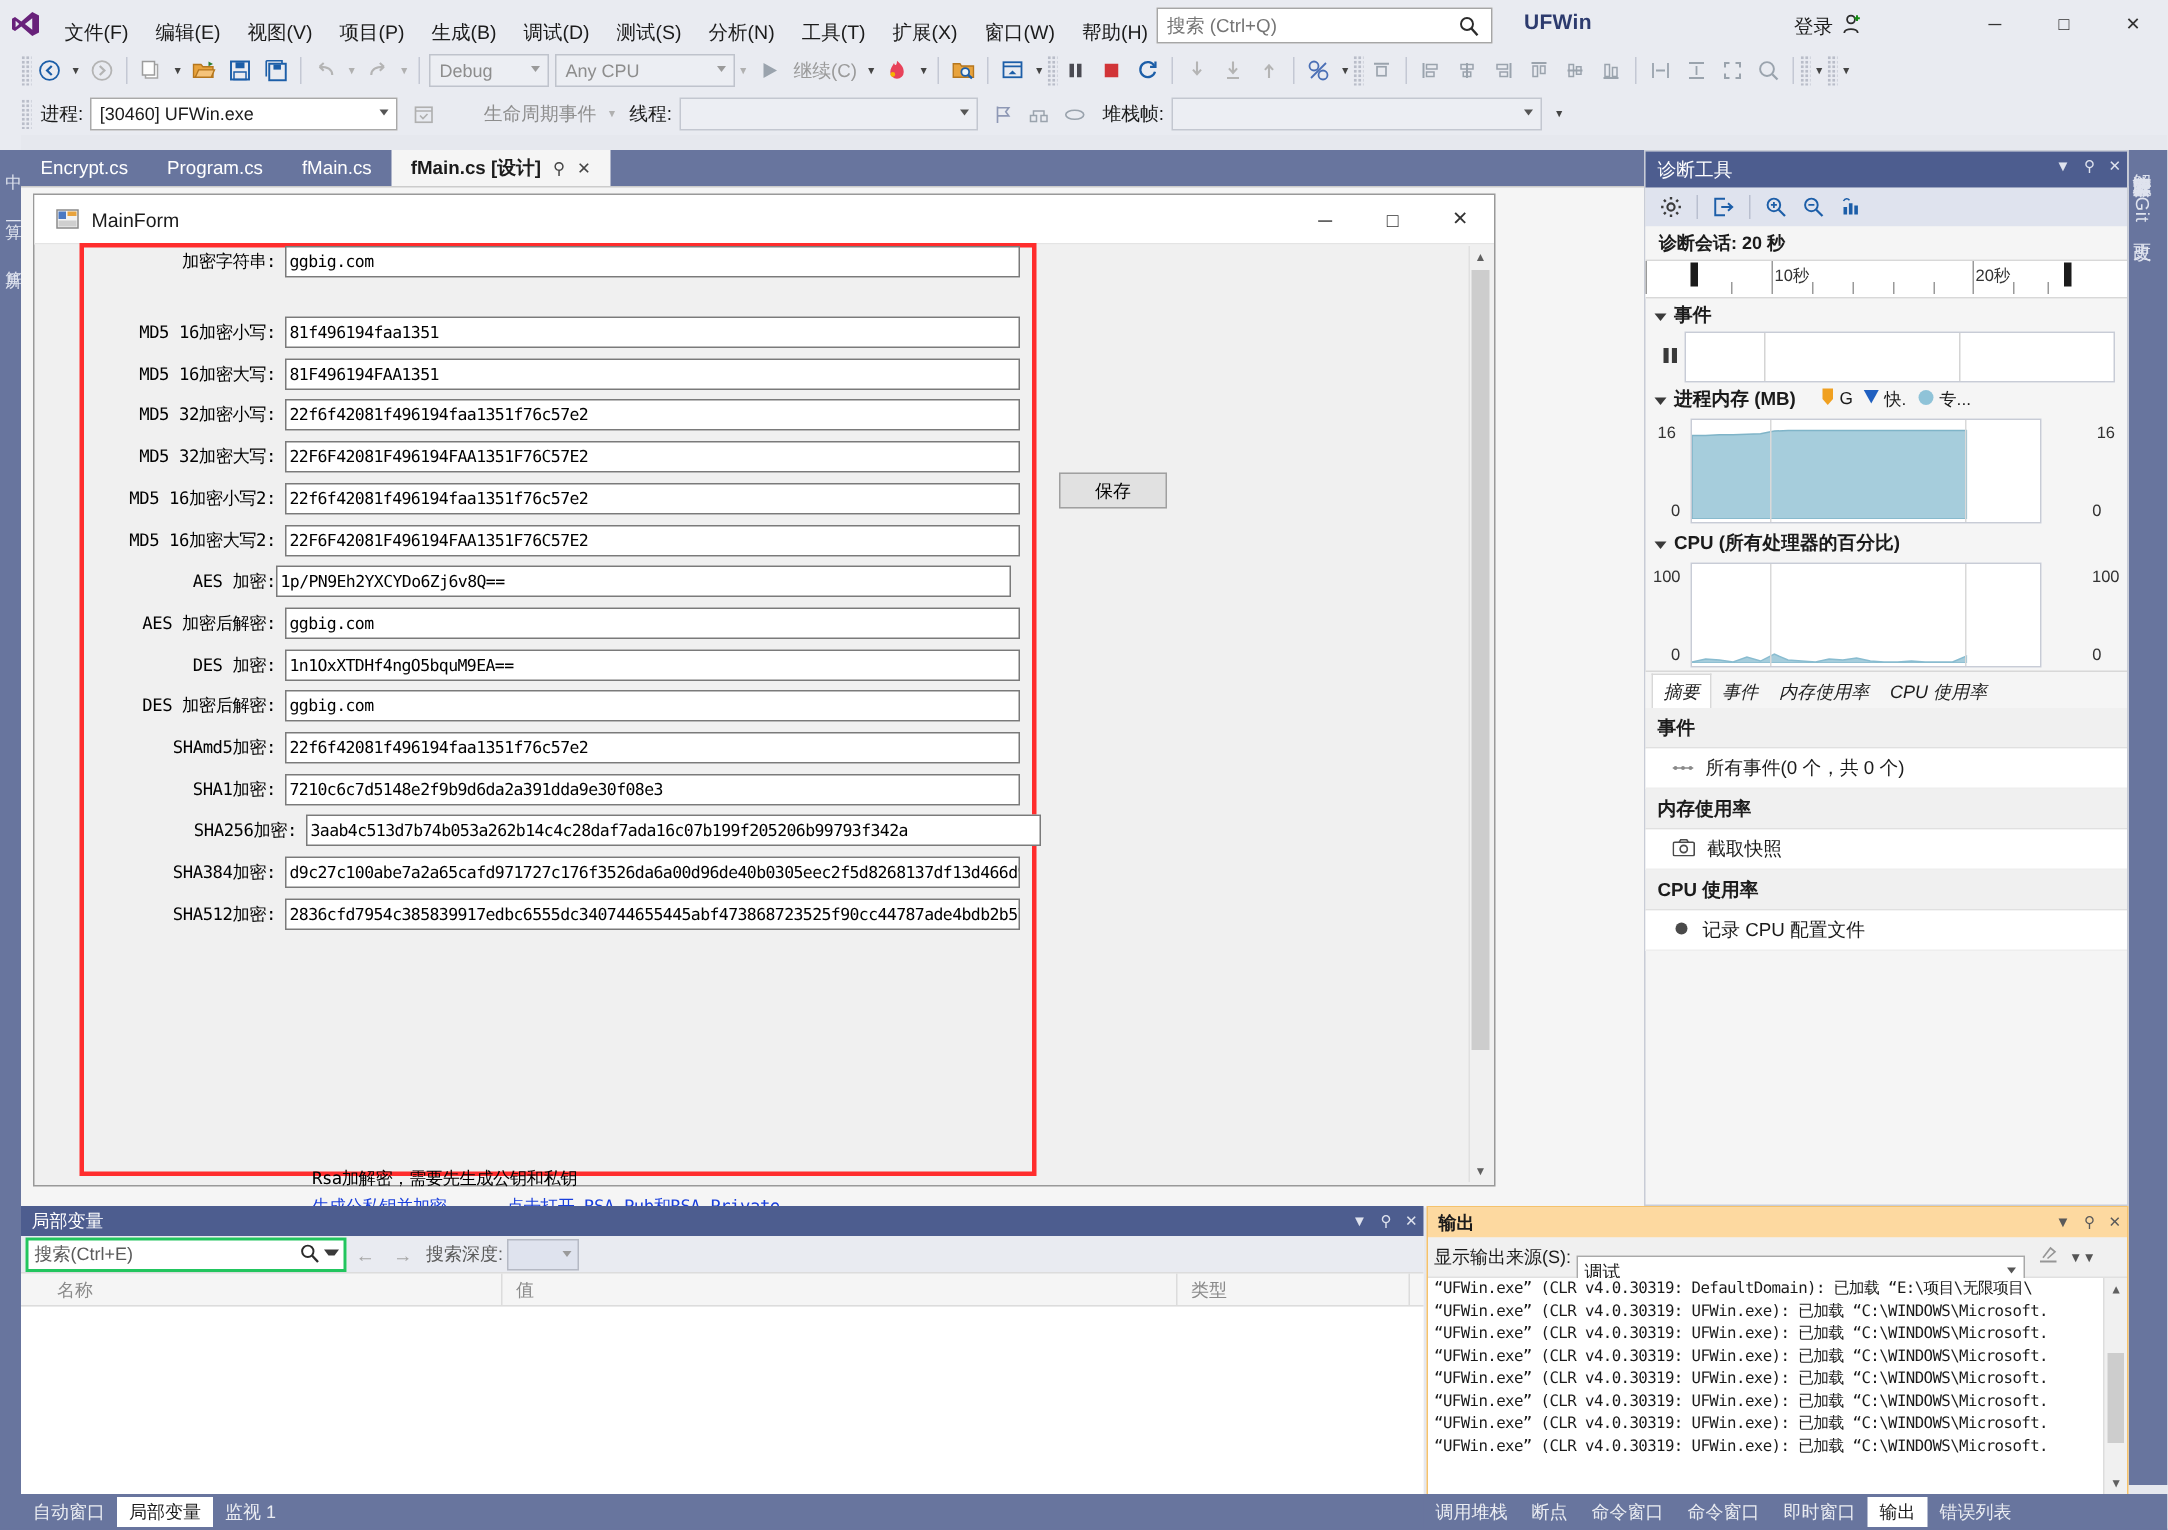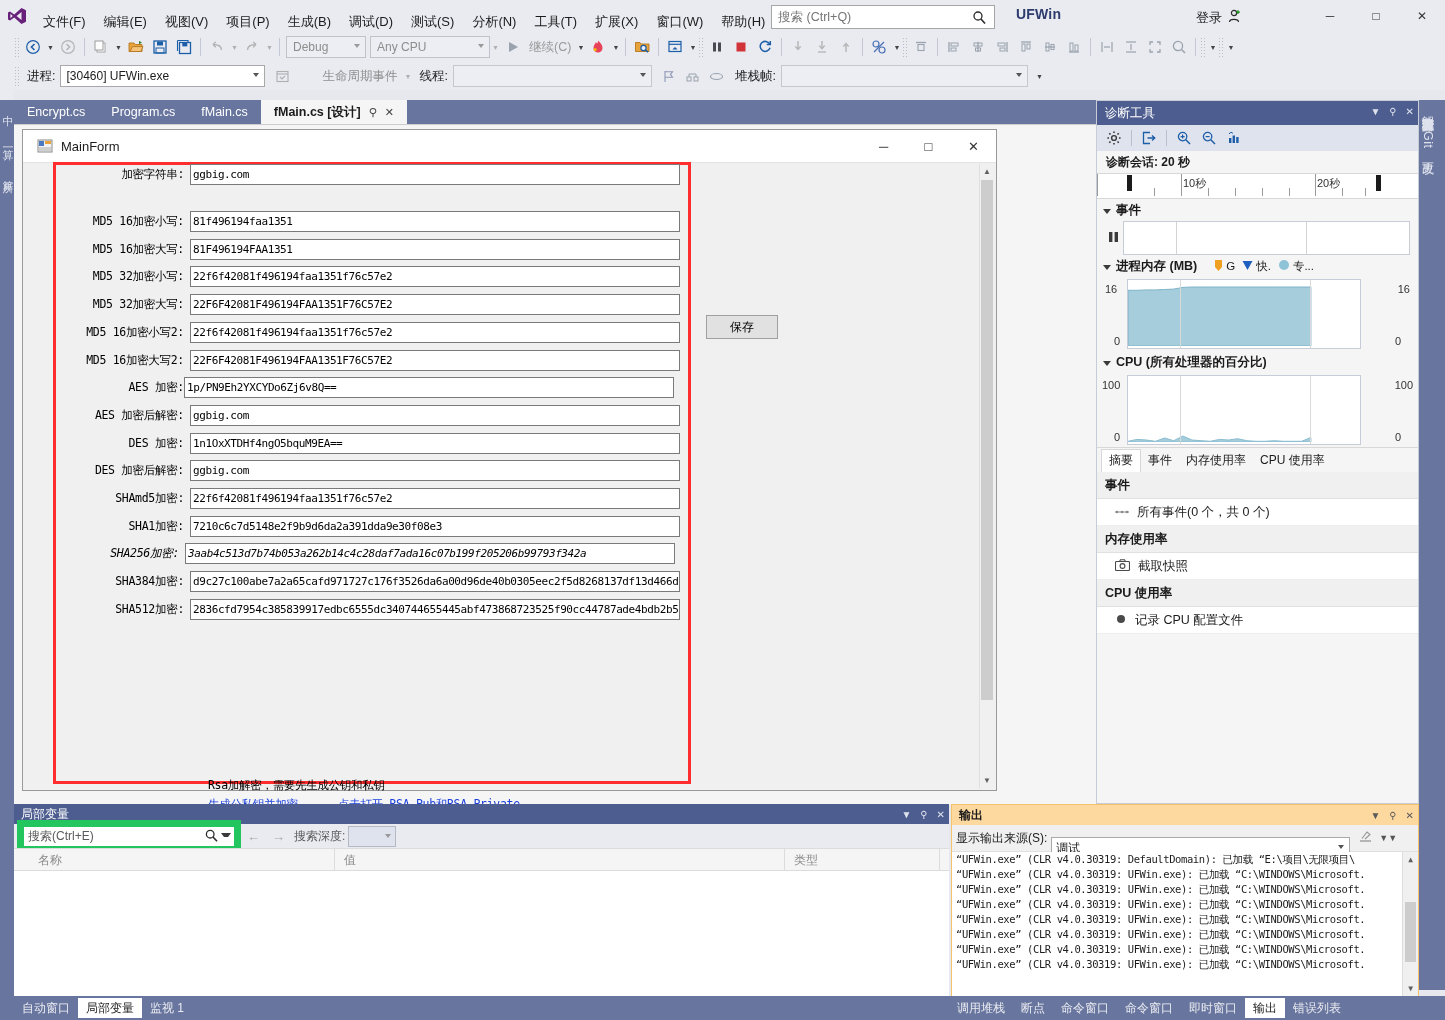--- a/index.html
+++ b/index.html
@@ -82,21 +82,21 @@
   .rsa-link{position:absolute;font-family:"DejaVu Sans Mono","Liberation Mono",monospace;font-size:11.5px;color:#1a3fdb;text-decoration:underline;letter-spacing:-.3px;}
   .rsa-area{position:absolute;left:185px;top:686px;width:490px;height:36px;background:#fff;border:1px solid #2e7fd1;font-family:"DejaVu Sans Mono","Liberation Mono",monospace;font-size:10px;color:#000;line-height:11.5px;overflow:hidden;padding:1px 2px;letter-spacing:-.5px;white-space:pre;}
   .rsa-sb{position:absolute;right:0;top:0;width:15px;height:100%;background:#fff;border-left:1px solid #d4d4d4;}
   .rsa-sb .a{position:absolute;left:0;width:15px;height:16px;text-align:center;line-height:16px;font-size:9px;color:#707070;}
 
   
   .locals{position:absolute;left:14px;top:804px;width:935px;height:192px;background:#f5f5f5;}
   .panel-head{height:20px;background:#4d5d8f;color:#fff;display:flex;align-items:center;padding-left:7px;font-size:12px;position:relative;}
   .ph-btns{position:absolute;right:4px;top:0;height:20px;display:flex;align-items:center;gap:9px;color:#dfe3ee;font-size:10px;}
   .locals-toolbar{height:24px;background:#e9ebf1;display:flex;align-items:center;position:relative;}
-  .lsearch{width:210px;height:19px;background:#fff;border:7px solid #22c55e;display:flex;align-items:center;margin-left:3px;position:relative;}
+  .lsearch{width:210px;height:19px;background:#fff;border:2px solid #22c55e;display:flex;align-items:center;margin-left:3px;position:relative;}
   .lsearch span{font-size:12px;color:#5a5a5a;padding-left:4px;}
   .lt-arrow{color:#a6a6a6;font-size:13px;padding:0 6px;}
   .lt-text{font-size:12px;color:#5a5a5a;padding:0 3px;}
   .ldepth{width:46px;height:19px;background:#dfe3ee;border:1px solid #b5b9c4;position:relative;}
   .ldepth .arw{position:absolute;right:4px;top:7px;border-left:3px solid transparent;border-right:3px solid transparent;border-top:4px solid #9a9a9a;}
   .grid-head{height:21px;background:#f5f5f5;border-top:1px solid #dcdcdc;border-bottom:1px solid #dcdcdc;display:flex;align-items:center;font-size:12px;color:#8a8a8a;position:relative;}
   .gh-cell{position:absolute;top:3px;}
   .gh-div{position:absolute;top:0;width:1px;height:21px;background:#dcdcdc;}
   .locals-body{height:auto;background:#fff;}
 
@@ -128,21 +128,21 @@
   .sect{height:22px;display:flex;align-items:center;font-size:12.5px;font-weight:bold;color:#1b1b1b;padding-left:6px;gap:5px;}
   .tri{width:0;height:0;border-left:4px solid transparent;border-right:4px solid transparent;border-top:5px solid #3a3a3a;margin-top:2px;}
   .evt-track{height:32px;margin:0 8px 0 26px;background:#fff;border:1px solid #c8ccd6;position:relative;}
   .evt-div{position:absolute;top:0;width:1px;height:100%;background:#d4d4d4;}
   .pause-ic{position:absolute;left:8px;top:0;width:16px;height:32px;display:flex;align-items:center;justify-content:center;}
   .chart-wrap{position:relative;height:74px;margin:0 4px;}
   .ax{position:absolute;font-size:11px;color:#333;}
   .plot{position:absolute;left:26px;top:2px;width:232px;height:68px;background:#fff;border:1px solid #c8ccd6;overflow:hidden;}
   .plot .gl{position:absolute;top:0;width:1px;height:100%;background:#d9d9d9;}
   .legend{display:flex;align-items:center;gap:3px;font-size:11.5px;font-weight:normal;color:#1b1b1b;}
-  .diag-tabs{height:24px;background:#f5f5f5;border-top:1px solid #d8d8d8;display:flex;align-items:center;padding-left:4px;}
+  .diag-tabs{height:24px;background:#f5f5f5;border-top:1px solid #d8d8d8;display:flex;align-items:flex-end;padding-left:4px;font-style:italic;}
   .dtab{height:22px;padding:0 7px;display:flex;align-items:center;font-size:12px;color:#1b1b1b;}
   .dtab.active{background:#fff;border:1px solid #d8d8d8;border-bottom:0;}
   .dsect{height:26px;background:#f0f0f0;border-bottom:1px solid #e0e0e0;display:flex;align-items:center;padding-left:8px;font-size:12.5px;font-weight:bold;color:#1b1b1b;}
   .ditem{height:26px;display:flex;align-items:center;padding-left:18px;gap:8px;font-size:12.5px;color:#1b1b1b;background:#fff;border-bottom:1px solid #eee;}
 
   
   .btabs{position:absolute;top:996px;height:24px;background:#68759e;display:flex;align-items:center;}
   .btabs.left{left:0;width:949px;padding-left:14px;}
   .btabs.right{left:949px;width:496px;}
   .btab{height:20px;padding:0 8px;display:flex;align-items:center;font-size:12px;color:#e9ebf1;}
@@ -603,21 +603,21 @@
             <span class="finput" style="width: 484px; margin-left: 6px;">ggbig.com</span>
           </div>
           <div class="frow" style="left: 45px; top: 358px;">
             <span class="flabel">SHAmd5加密:</span>
             <span class="finput" style="width: 484px; margin-left: 6px;">22f6f42081f496194faa1351f76c57e2</span>
           </div>
           <div class="frow" style="left: 45px; top: 386px;">
             <span class="flabel">SHA1加密:</span>
             <span class="finput" style="width: 484px; margin-left: 6px;">7210c6c7d5148e2f9b9d6da2a391dda9e30f08e3</span>
           </div>
-          <div class="frow" style="left: 40px; top: 413px; font-style: italic;">
+          <div class="frow" style="left: 59px; top: 413px;">
             <span class="flabel">SHA256加密:</span>
             <span class="finput" style="width: 484px; margin-left: 6px;">3aab4c513d7b74b053a262b14c4c28daf7ada16c07b199f205206b99793f342a</span>
           </div>
           <div class="frow" style="left: 45px; top: 441px;">
             <span class="flabel">SHA384加密:</span>
             <span class="finput" style="width: 484px; margin-left: 6px;">d9c27c100abe7a2a65cafd971727c176f3526da6a00d96de40b0305eec2f5d8268137df13d466d9d9</span>
           </div>
           <div class="frow" style="left: 45px; top: 469px;">
             <span class="flabel">SHA512加密:</span>
             <span class="finput" style="width: 484px; margin-left: 6px;">2836cfd7954c385839917edbc6555dc340744655445abf473868723525f90cc44787ade4bdb2b57a9</span>

